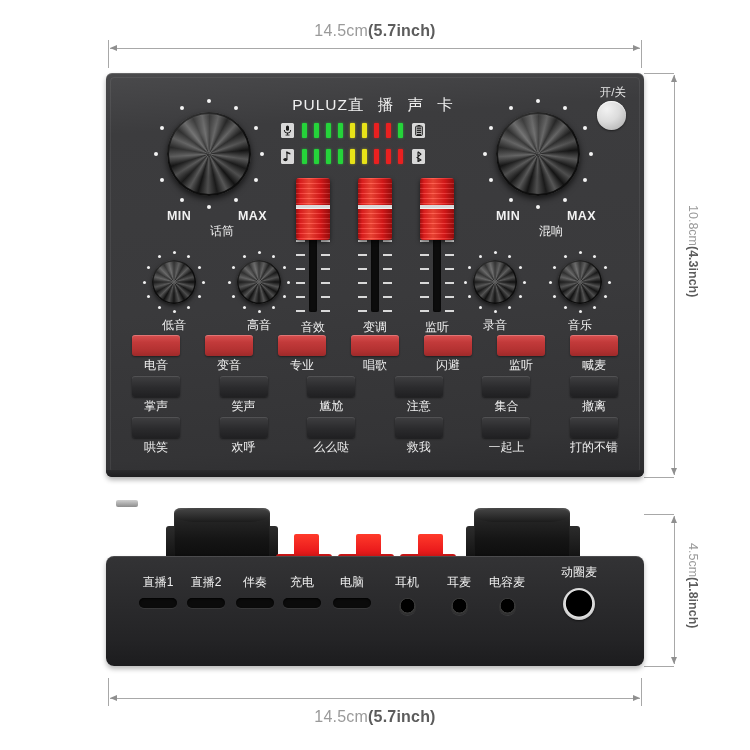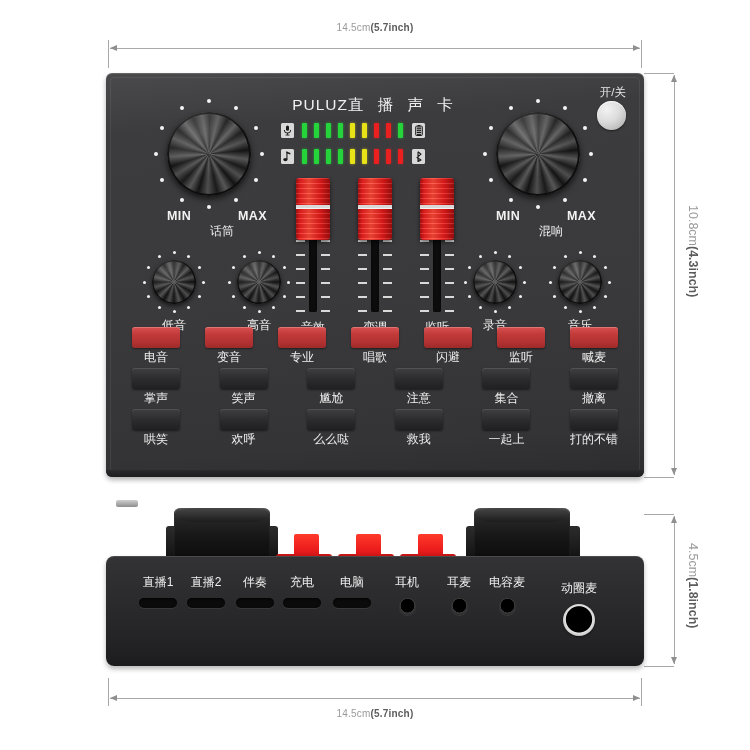--- a/index.html
+++ b/index.html
@@ -5,21 +5,21 @@
   html,body{margin:0;padding:0;}
   body{
     width:750px;height:750px;background:#ffffff;
     font-family:"Liberation Sans","DejaVu Sans",sans-serif;
     overflow:hidden;position:relative;
   }
   .stage{position:absolute;inset:0;}
 
   
   .dim-label{
-    position:absolute;color:#9a9a9a;font-size:10px;letter-spacing:.2px;
+    position:absolute;color:#9a9a9a;font-size:16px;letter-spacing:.2px;
     white-space:nowrap;
   }
   .dim-label b{color:#5c5c5c;font-weight:700;}
   .dim-h{position:absolute;height:1px;background:#a8a8a8;}
   .dim-v{position:absolute;width:1px;background:#a8a8a8;}
   .tick-v{position:absolute;width:1px;background:#a8a8a8;}
   .tick-h{position:absolute;height:1px;background:#a8a8a8;}
   .arr{position:absolute;width:0;height:0;}
   .arr.left{border-top:3.5px solid transparent;border-bottom:3.5px solid transparent;border-right:7px solid #8f8f8f;}
   .arr.right{border-top:3.5px solid transparent;border-bottom:3.5px solid transparent;border-left:7px solid #8f8f8f;}
@@ -123,21 +123,21 @@
   .slider-cap:before{
     content:"";position:absolute;left:0;right:0;top:27px;height:4px;background:#f2f2f2;
   }
   .slider-cap:after{
     content:"";position:absolute;inset:0;border-radius:3px;
     background:repeating-linear-gradient(180deg,rgba(255,255,255,.13) 0 1px,rgba(0,0,0,.10) 1px 5px);
   }
   .slider-label{position:absolute;top:141px;left:-23px;width:80px;text-align:center;color:#f0f0f0;font-size:12px;}
 
   
-  .btn-grid{position:absolute;left:22px;top:254px;width:494px;}
+  .btn-grid{position:absolute;left:22px;top:262px;width:494px;}
   .btn-row{display:flex;justify-content:space-between;}
   .btn-cell{width:56px;text-align:center;}
   .pad{
     width:48px;height:21px;margin:0 auto;border-radius:3px;
     background:linear-gradient(180deg,#3f3f41,#2b2b2d 55%,#202022);
     box-shadow:0 1px 2px rgba(0,0,0,.5), inset 0 1px 0 rgba(255,255,255,.10);
   }
   .pad.red{
     background:linear-gradient(180deg,#d85050 0%,#c23a3a 35%,#b43232 70%,#9e2a2a 100%);
     box-shadow:0 1px 2px rgba(0,0,0,.45), inset 0 1px 0 rgba(255,255,255,.22);
@@ -589,20 +589,20 @@
         <div class="port-jack"></div>
       </div>
       <div class="port-col" style="left:271px;top:18px;width:60px;">
         <div class="port-label">耳机</div>
         <div class="port-jack"></div>
       </div>
       <div class="port-col" style="left:371px;top:18px;width:60px;">
         <div class="port-label">电容麦</div>
         <div class="port-jack"></div>
       </div>
-      <div class="port-col" style="left:440px;top:24px;width:66px;">
+      <div class="port-col" style="left:440px;top:8px;width:66px;">
         <div class="port-label">动圈麦</div>
         <div class="port-jack-big"></div>
       </div>
     </div>
   </div>
 
 </div>
 
 </body></html>

